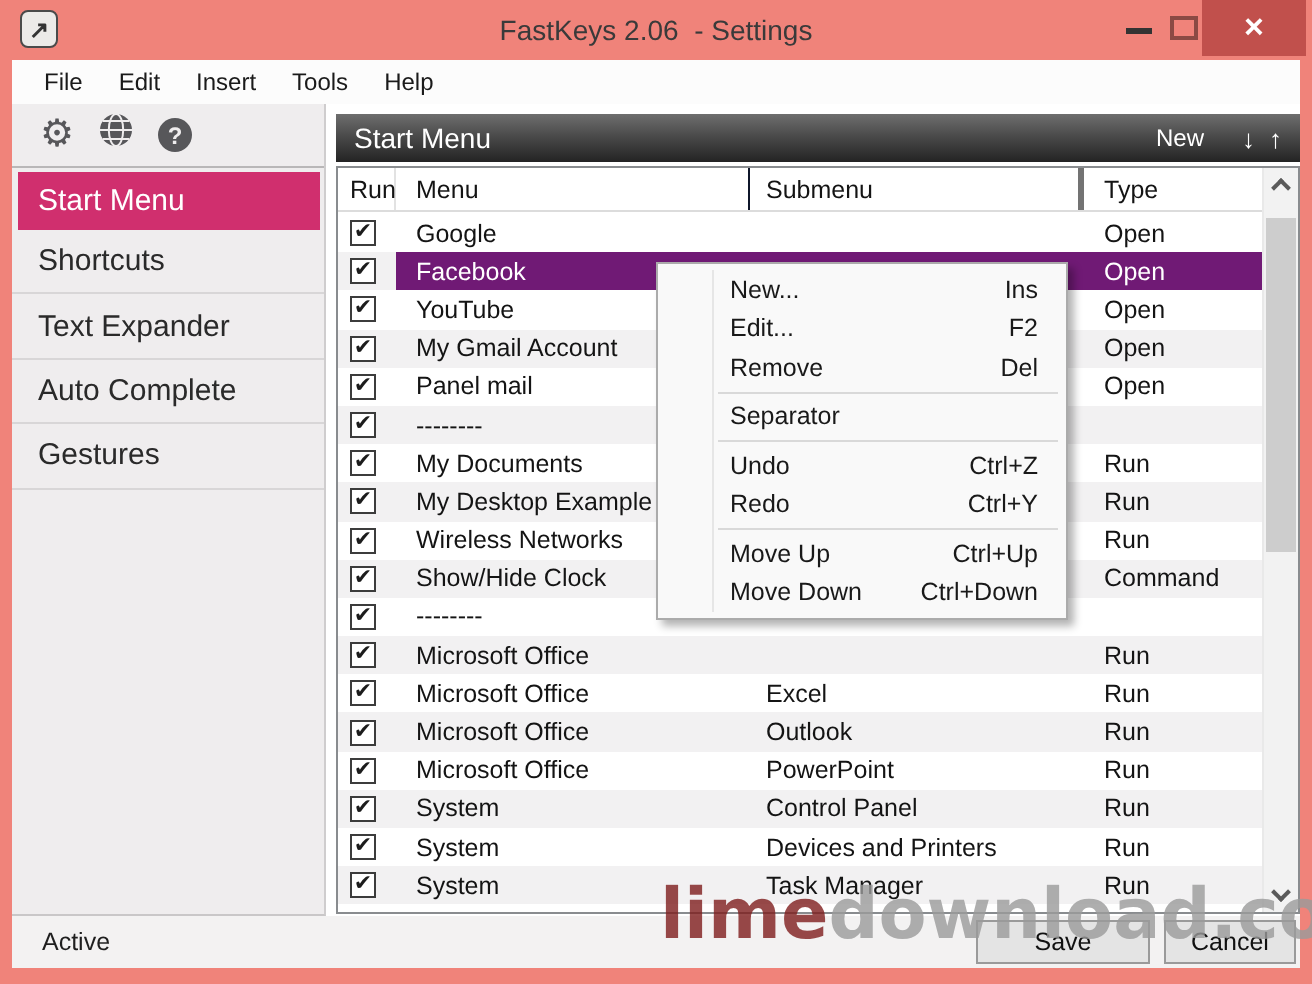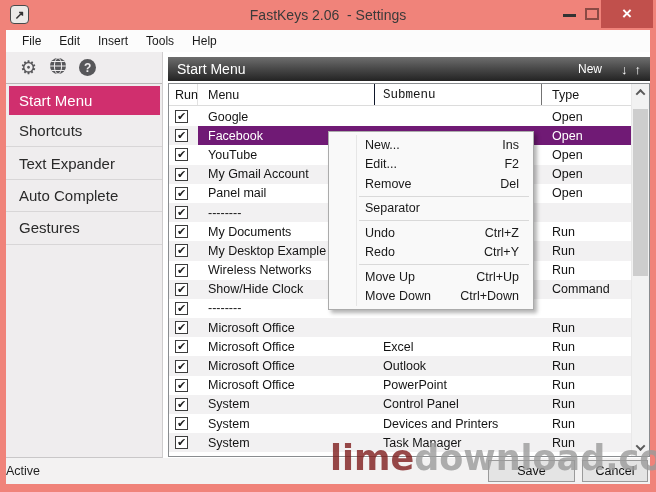--- a/index.html
+++ b/index.html
@@ -73,21 +73,21 @@
     background:#fff; border:1px solid #898C8F;
   }
   .thead {
     position:absolute; left:0; top:0; right:18px; height:22px;
     border-bottom:1px solid #DCDCDC; display:flex; align-items:center;
     font-size:12.5px; color:#141414; background:#fff;
   }
   .th { height:100%; display:flex; align-items:center; }
   .th:nth-child(1) { width:29px; padding-left:6px; border-right:1px solid #E2E2E2; }
   .th:nth-child(2) { width:177px; padding-left:10px; border-right:1px solid #0f172a; }
-  .th:nth-child(3) { width:167px; padding-left:8px; border-right:1px solid #737373;font-family:Liberation Mono, monospace; }
+  .th:nth-child(3) { width:167px; padding-left:8px; border-right:3px solid #737373; }
   .th:nth-child(4) { flex:1; padding-left:10px; }
   .rows { position:absolute; left:0; top:23px; right:18px; bottom:0; overflow:hidden; }
   .row { height:19.2px; display:flex; align-items:stretch; font-size:12.5px; color:#141414; }
   .row.stripe { background:#F2F1F2; }
   .run-cell { width:29px; display:flex; align-items:center; }
   .checkbox {
     width:13px; height:13px; margin-left:6px; background:#fff; border:1px solid #3C3C3C;
     display:flex; align-items:center; justify-content:center;
     font-size:11px; line-height:11px; color:#1C1C1C;
   }
@@ -119,21 +119,21 @@
     height:19.5px; display:flex; align-items:center;
     padding:0 14px 0 36px; font-size:12.5px; color:#191919;
   }
   .cm-accel { margin-left:auto; }
   .cm-div { height:1px; background:#D9D9D9; margin:2px 4px 2px 30px; }
   
   .statusbar {
     position:absolute; left:6px; top:458px; width:644px; height:26px;
     background:#F3F2F2; display:flex; align-items:center; z-index:2;
   }
-  .status-text { margin-left:0; font-size:12.5px; color:#1F1F1F; }
+  .status-text { margin-left:15px; font-size:12.5px; color:#1F1F1F; }
   .btns { margin-left:auto; display:flex; gap:7px; padding-right:2px; }
   .pushbtn {
     height:22px; background:#E4E4E4; border:1px solid #9A9A9A;
     display:flex; align-items:center; justify-content:center;
     font-size:12.5px; color:#111;
   }
   .pushbtn.save { width:87px; }
   .pushbtn.cancel { width:66px; }
   
   .watermark {

